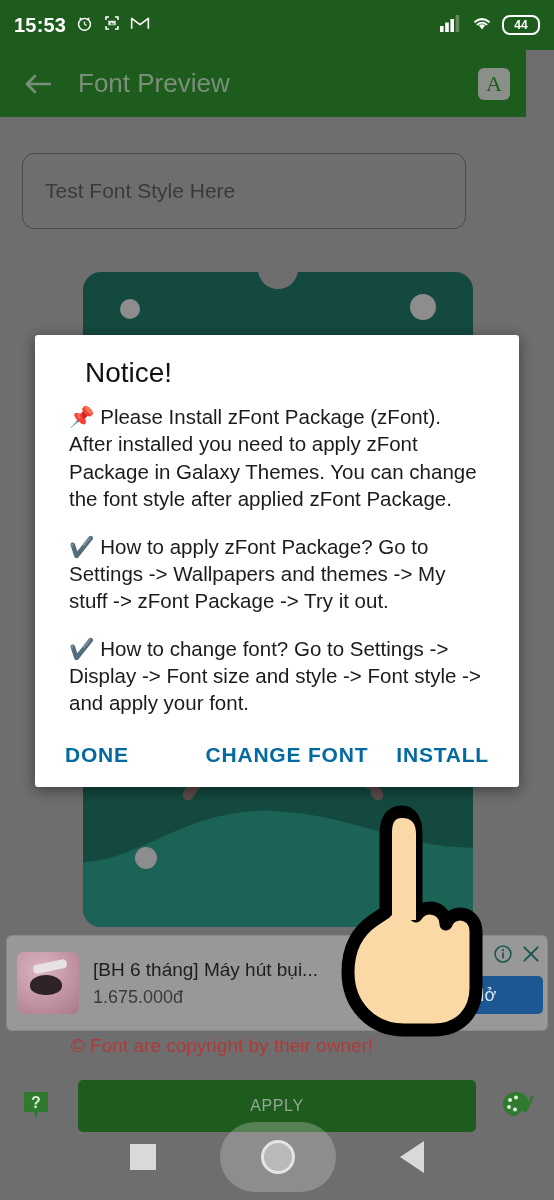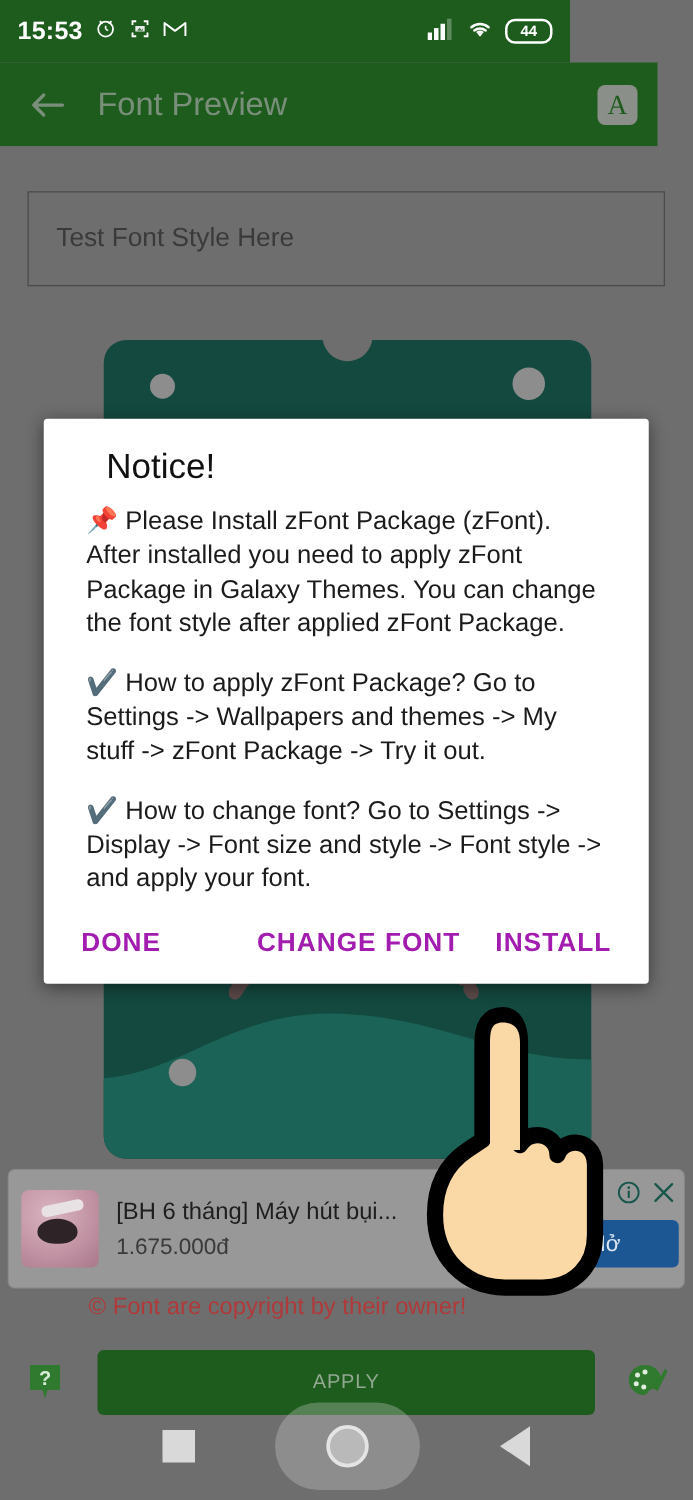--- a/index.html
+++ b/index.html
@@ -11,21 +11,21 @@
   }
   #screen {
     position: relative;
     width: 554px; height: 1200px;
     background: #6e6e6e;
     overflow: hidden;
   }
 
   
   #statusbar {
-    position: absolute; top: 0; left: 0; width: 456px; height: 50px;
+    position: absolute; top: 0; left: 0; width: 554px; height: 50px;
     background: #1e5c1e;
     display: flex; align-items: center;
     padding: 0 14px;
   }
   #statusbar .left { display: flex; align-items: center; gap: 9px; }
   #statusbar .right { display: flex; align-items: center; gap: 9px; margin-left: auto; }
   .clock {
     color: #ffffff; font-size: 20px; font-weight: bold;
     letter-spacing: 0.2px;
   }
@@ -59,22 +59,22 @@
     font-family: "Liberation Serif", serif;
   }
 
   
   #content {
     position: absolute; top: 117px; left: 0; width: 554px; height: 1083px;
     background: #6e6e6e;
   }
   #test-field {
     position: absolute; left: 22px; top: 36px;
-    width: 510px; height: 76px;
-    border: 1px solid #4a4a4a; border-radius: 0;
+    width: 444px; height: 76px;
+    border: 1px solid #4a4a4a; border-radius: 12px;
     display: flex; align-items: center;
     padding: 0 22px;
     color: #3a3a3a; font-size: 21px;
   }
   
   #preview-card {
     position: absolute; left: 83px; top: 155px;
     width: 390px; height: 655px;
     background: #13493f;
     border-radius: 18px;
@@ -206,21 +206,21 @@
     font-size: 20.5px; line-height: 1.33;
     color: #1b1b1b;
   }
   #dialog-body p { margin: 0; }
   #dialog-body p + p { margin-top: 1.0em; }
   #dialog-actions {
     display: flex; align-items: center;
     padding: 20px 18px 14px 18px;
   }
   .dlg-btn {
-    color: #a21caf; font-size: 21px; font-weight: bold;
+    color: #0369a1; font-size: 21px; font-weight: bold;
     letter-spacing: 0.8px;
     padding: 6px 12px;
     background: none; border: none;
     font-family: "Liberation Sans", sans-serif;
   }
   #btn-done { margin-right: auto; }
   #btn-change-font { margin-right: 4px; }
 
   
   #hand { position: absolute; left: 330px; top: 792px; pointer-events: none; }

